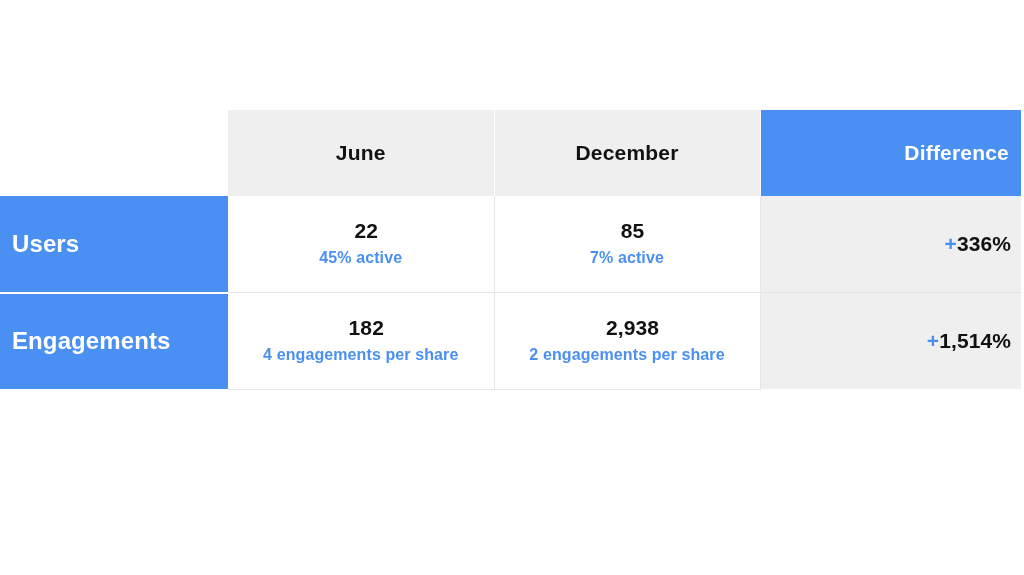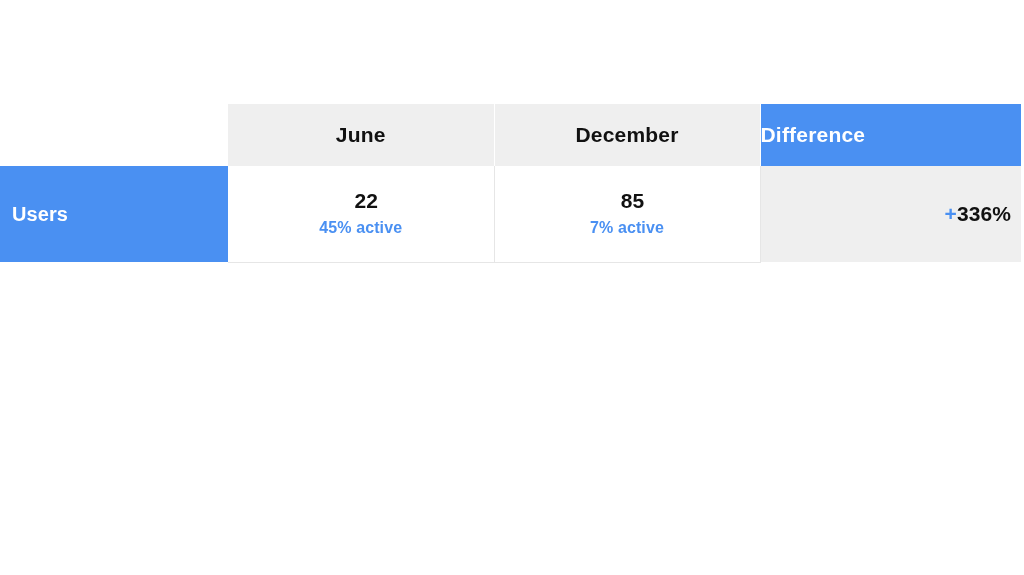--- a/index.html
+++ b/index.html
@@ -19,21 +19,21 @@
     position: relative;
     width: 1024px;
     height: 575px;
     background: #ffffff;
   }
 
   
   .comparison-table {
     position: absolute;
     left: 0px;
-    top: 104px;
+    top: 110px;
     width: 1021px;
     border-collapse: collapse;
     table-layout: fixed;
   }
 
   .comparison-table col.col-label   { width: 228px; }
   .comparison-table col.col-period  { width: 266px; }
   .comparison-table col.col-diff    { width: 261px; }
 
   
@@ -54,31 +54,31 @@
     padding: 0;
     border-right: 1px solid #ffffff;
     letter-spacing: 0.2px;
   }
 
   .head-diff {
     background: #4a90f2;
     color: #ffffff;
     font-size: 21px;
     font-weight: bold;
-    text-align: left;
+    text-align: right;
     height: 62px;
-    padding: 0;
+    padding: 12px;
     letter-spacing: 0.2px;
   }
 
   
   .row-label {
     background: #4a90f2;
     color: #ffffff;
-    font-size: 20px;
+    font-size: 24px;
     font-weight: bold;
     text-align: left;
     padding: 0 16px 0 12px;
     height: 76px;
     border-bottom: 2px solid #ffffff;
     letter-spacing: 0.1px;
     vertical-align: middle;
   }
   tr:last-child .row-label { border-bottom: none; }
 
@@ -166,18 +166,32 @@
         <td class="cell-period">
           <span class="metric-value">85</span>
           <span class="metric-sub">7% active</span>
         </td>
         <td class="cell-diff">
           <span class="diff-value"><span class="diff-sign">+</span><span>336%</span></span>
         </td>
       </tr>
 
 
+      <tr>
+        <th class="row-label">Engagements</th>
+        <td class="cell-period">
+          <span class="metric-value">182</span>
+          <span class="metric-sub">4 engagements per share</span>
+        </td>
+        <td class="cell-period">
+          <span class="metric-value">2,938</span>
+          <span class="metric-sub">2 engagements per share</span>
+        </td>
+        <td class="cell-diff">
+          <span class="diff-value"><span class="diff-sign">+</span><span>1,514%</span></span>
+        </td>
+      </tr>
 
 
     </tbody>
   </table>
 
 </div>
 
 </body></html>

